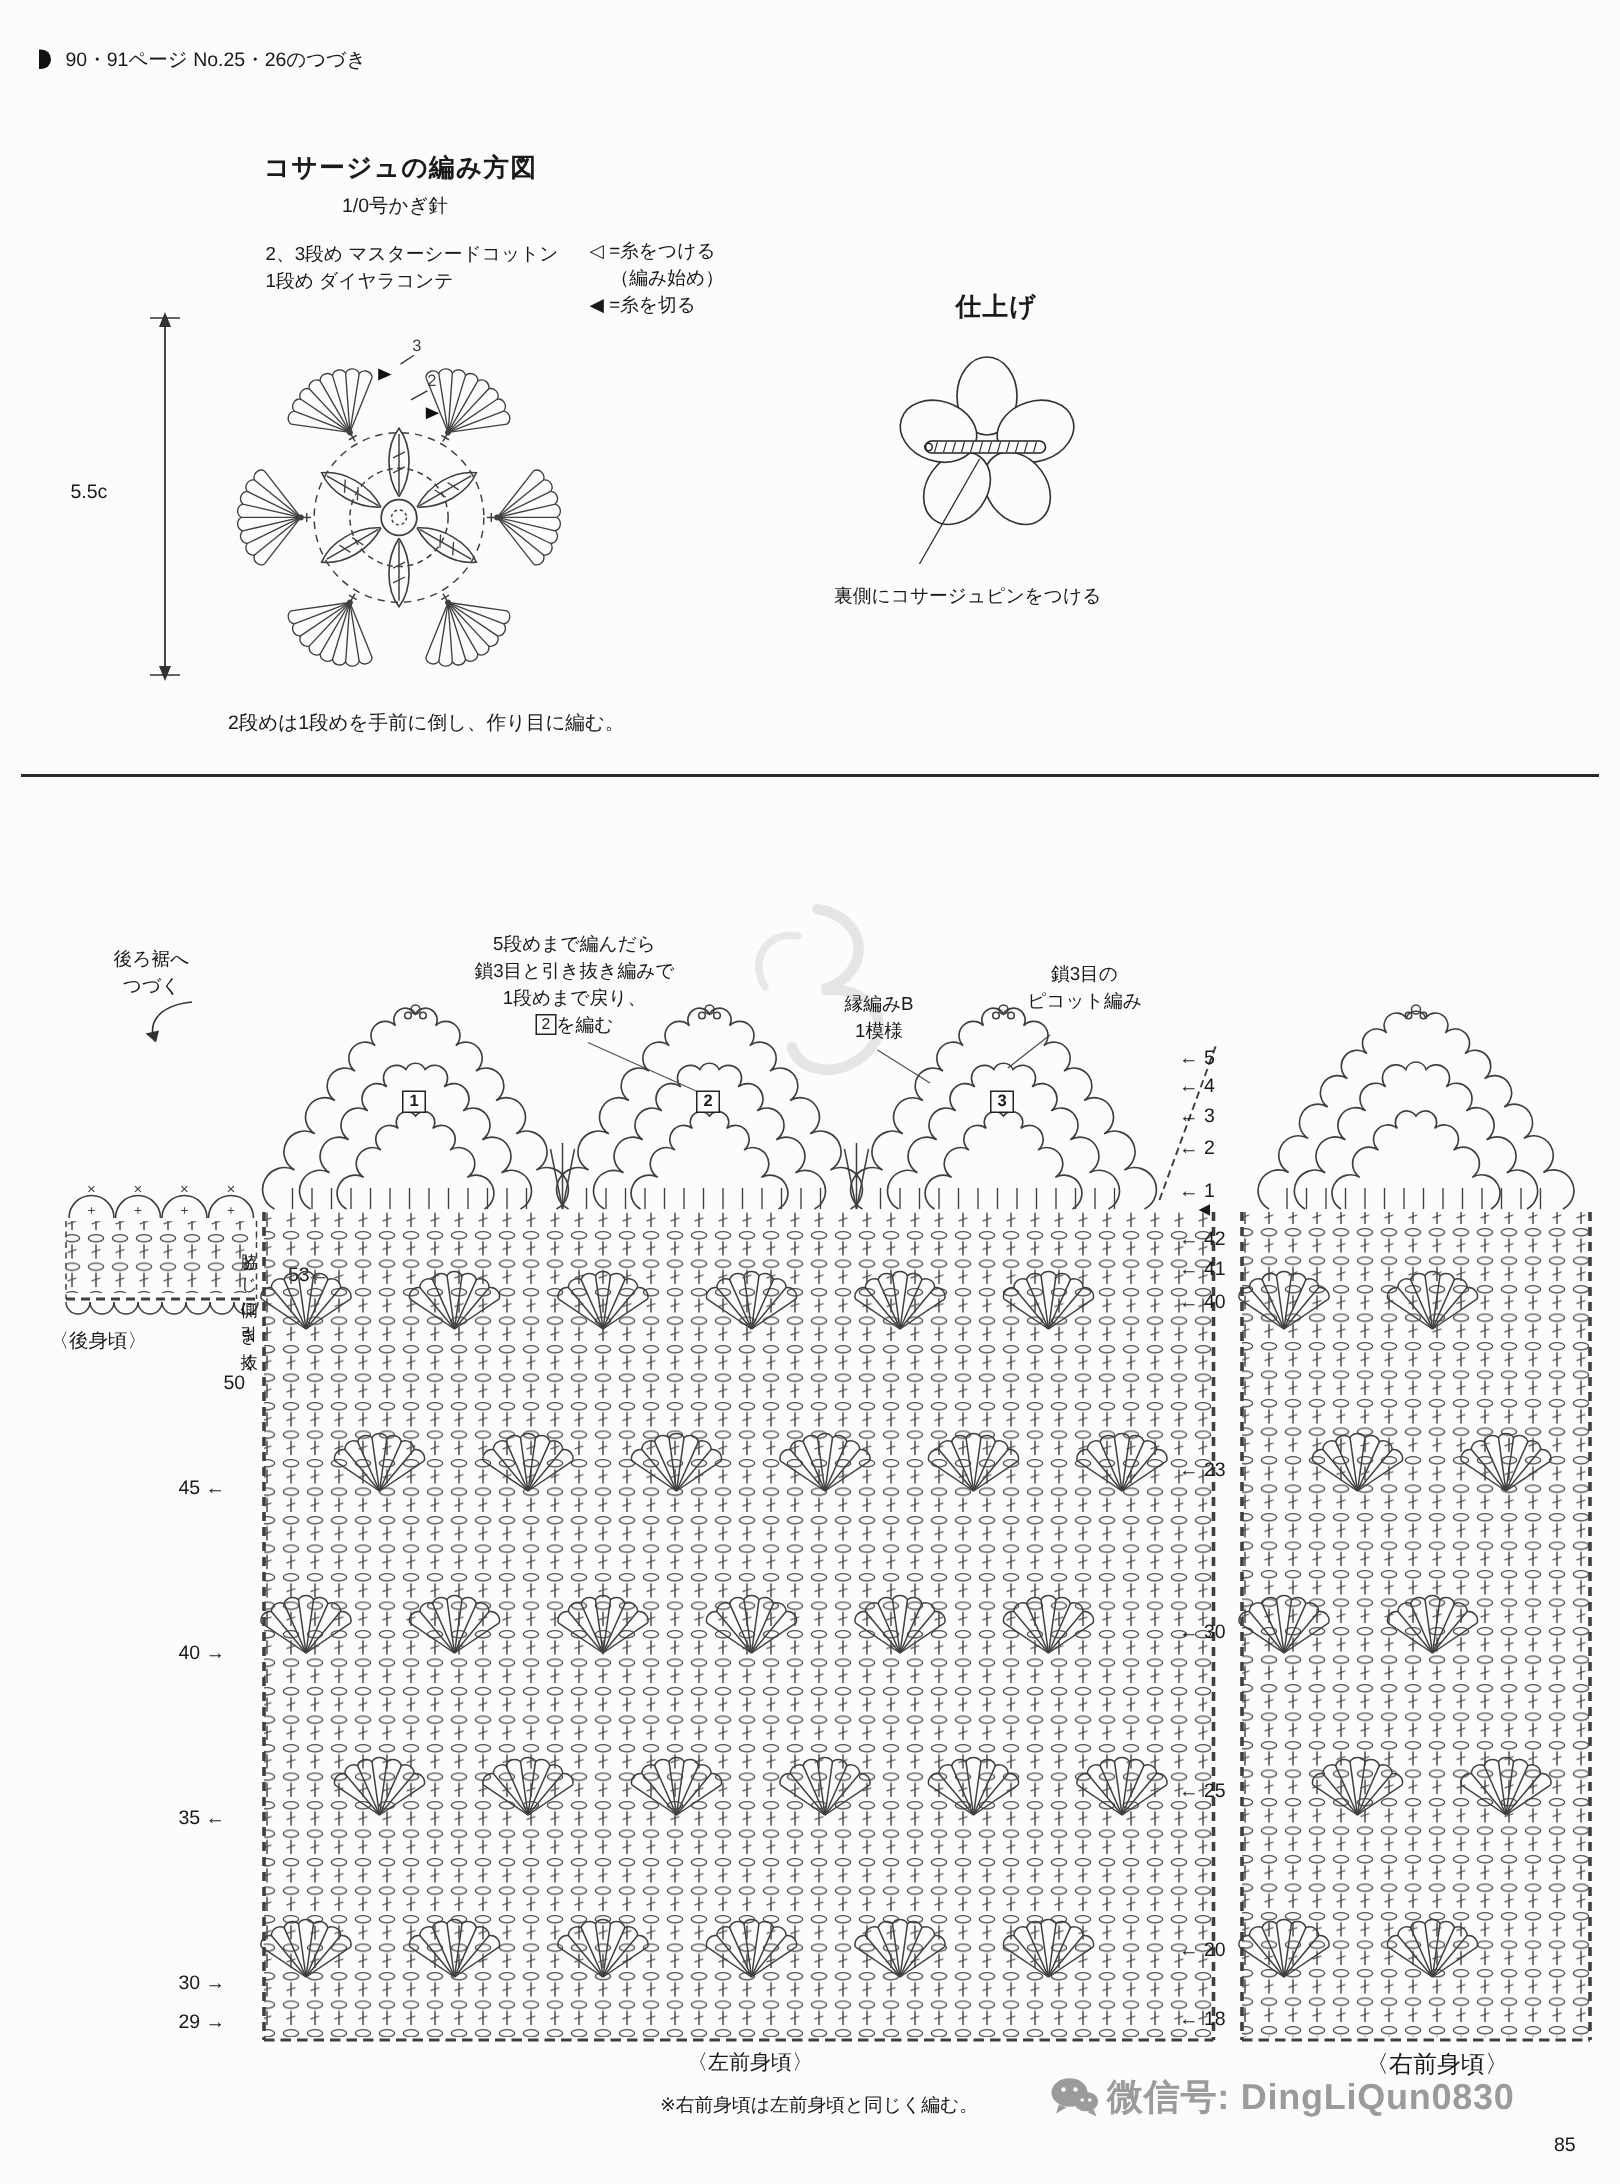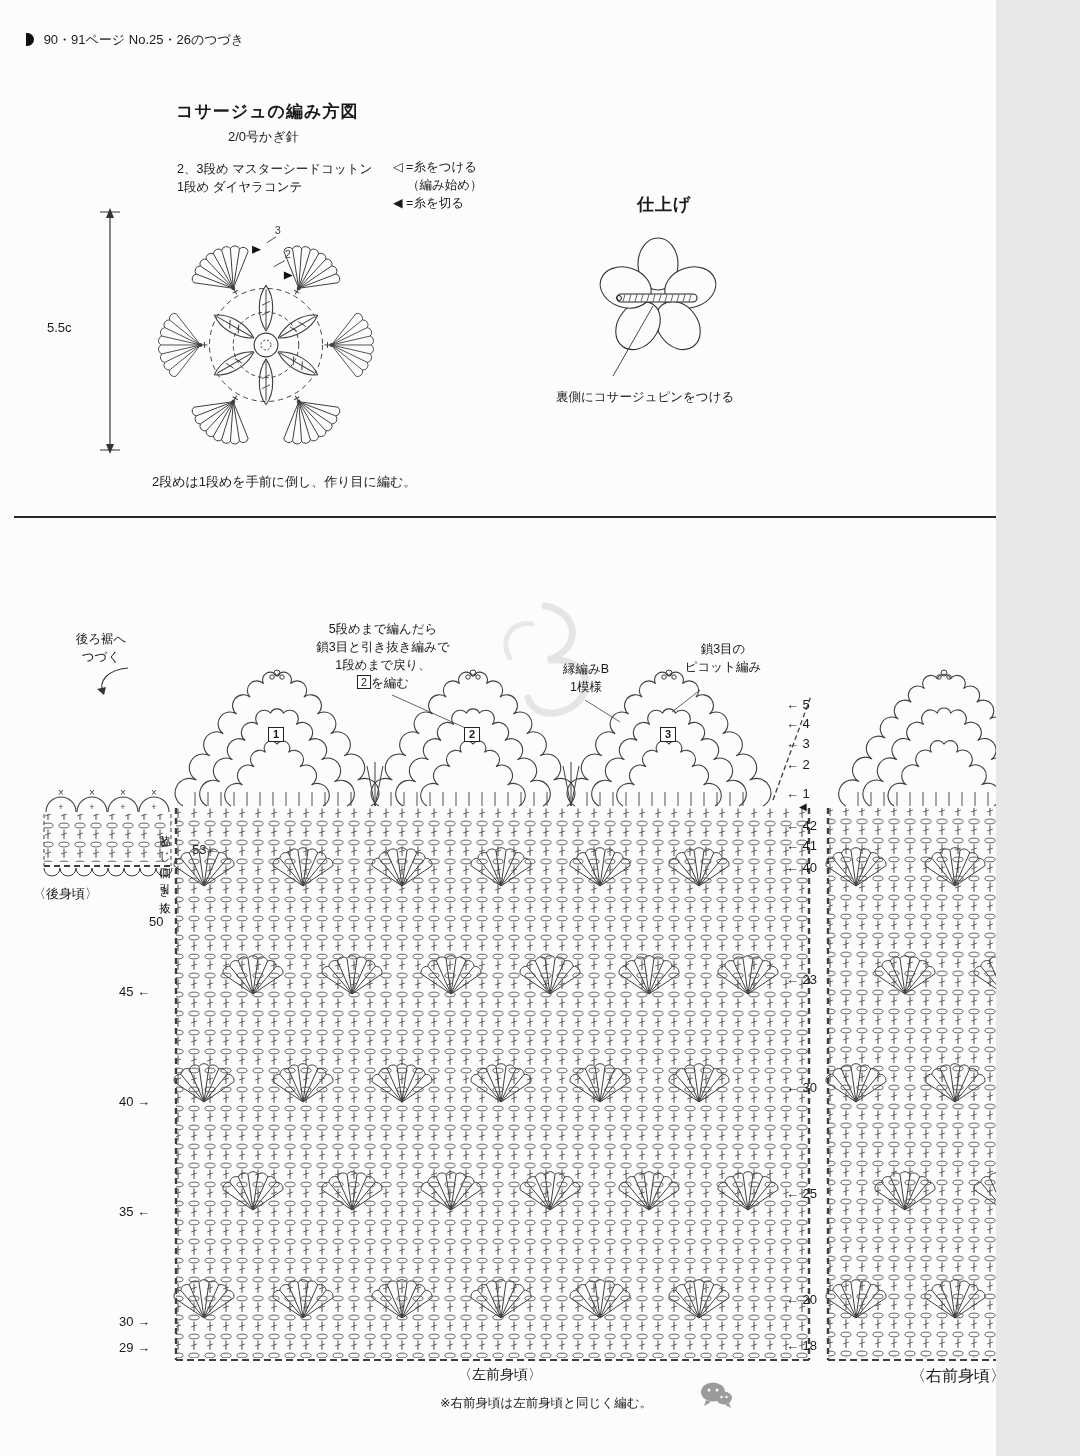--- a/index.html
+++ b/index.html
@@ -1,16 +1,16 @@
 <!DOCTYPE html>
 <html><head>
 <meta charset="utf-8">
 <style>
   html,body{margin:0;padding:0;background:#e8e8e6;}
-  .page{position:relative;width:996px;height:1456px;background:#fcfcfa;overflow:hidden;
+  .page{position:relative;width:1080px;height:1456px;background:#fcfcfa;overflow:hidden;
         font-family:"Liberation Sans","DejaVu Sans",sans-serif;color:#1a1a1a;}
   .abs{position:absolute;}
   .b{font-weight:normal;}
   .t13{font-size:13px;line-height:1.5;}
   .t125{font-size:12.5px;line-height:1.45;}
   .title{font-size:17px;font-weight:bold;letter-spacing:1px;}
   .marker{display:inline-block;width:8px;height:13px;background:#111;border-radius:0 7px 7px 0;
           margin-right:6px;vertical-align:-2px;}
   .nbox{display:inline-block;border:1.2px solid #222;font-size:10.5px;line-height:12px;
         padding:0 3px;background:#fff;vertical-align:1px;}
@@ -40,21 +40,21 @@
       </pattern>
     </defs>
   </svg>
 
   <div class="abs t13" style="left:26px;top:30px">
     <span class="marker"></span>
     <span>90・91ページ No.25・26のつづき</span>
   </div>
 
   <div class="abs title" style="left:176px;top:100px">コサージュの編み方図</div>
-  <div class="abs t13" style="left:228px;top:127px">2/0号かぎ針</div>
+  <div class="abs t13" style="left:228px;top:127px">1/0号かぎ針</div>
 
   <div class="abs t125" style="left:177px;top:160px">
     <div>2、3段め マスターシードコットン</div>
     <div>1段め ダイヤラコンテ</div>
   </div>
 
   <div class="abs t125" style="left:393px;top:158px">
     <div>
       <span>◁</span>
       <span>=糸をつける</span>
@@ -830,16 +830,17 @@
     <svg width="32" height="26" viewBox="0 0 32 26">
       <ellipse cx="13" cy="10" rx="12" ry="9.5" fill="#9b9b9b"></ellipse>
       <path d="M6,18 l-2,6 7,-4 z" fill="#9b9b9b"></path>
       <circle cx="9" cy="8" r="1.5" fill="#fcfcfa"></circle>
         <circle cx="17" cy="8" r="1.5" fill="#fcfcfa"></circle>
       <ellipse cx="24" cy="16" rx="8" ry="6.5" fill="#9b9b9b"></ellipse>
       <path d="M29,21 l2,5 -6,-3 z" fill="#9b9b9b"></path>
       <circle cx="21.5" cy="15" r="1.2" fill="#fcfcfa"></circle>
         <circle cx="26.5" cy="15" r="1.2" fill="#fcfcfa"></circle>
     </svg>
+    <span>微信号: DingLiQun0830</span>
   </div>
 
   <div class="abs b" style="left:1036px;top:1422px;font-size:13px">85</div>
 </div>
 
 </body></html>

